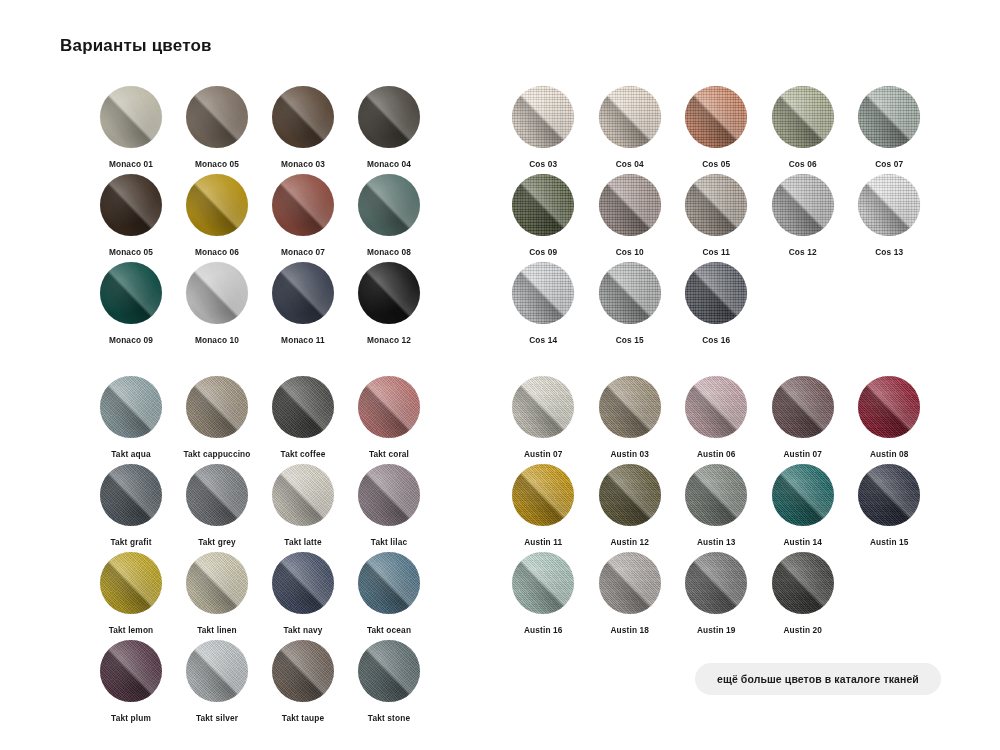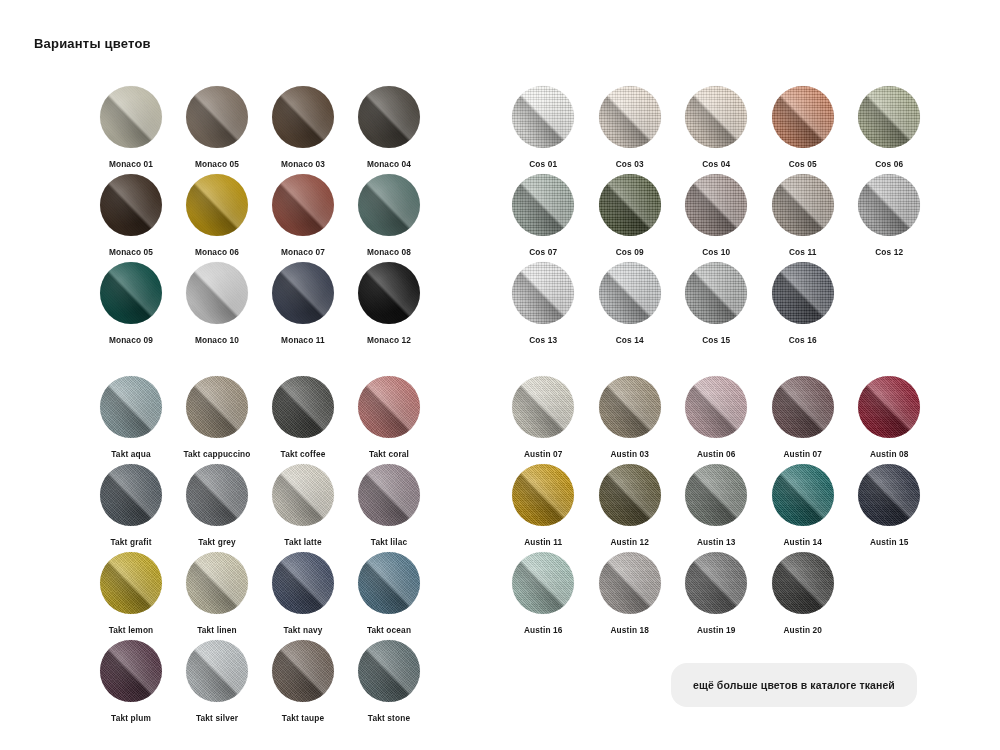--- a/index.html
+++ b/index.html
@@ -19,23 +19,23 @@
   }
 
   .page {
     position: absolute;
     inset: 0;
     background: #ffffff;
   }
 
   .page-title {
     position: absolute;
-    left: 34px;
+    left: 60px;
     top: 36px;
-    font-size: 13px;
+    font-size: 17px;
     font-weight: 700;
     letter-spacing: 0.2px;
     color: #161616;
   }
 
   
   .group {
     position: absolute;
   }
   #group-monaco { left: 88px;  top: 86px; }
@@ -132,23 +132,23 @@
     letter-spacing: 0.15px;
     color: #1b1b1b;
     white-space: nowrap;
     text-align: center;
     line-height: 1;
   }
 
   
   #catalog-button {
     position: absolute;
-    left: 671px;
+    left: 695px;
     top: 663px;
-    height: 44px;
+    height: 32px;
     padding: 0 22px;
     display: flex;
     align-items: center;
     justify-content: center;
     background: #efefef;
     border: none;
     border-radius: 16px;
     font-family: "Liberation Sans", sans-serif;
     font-size: 10.5px;
     font-weight: 700;
@@ -262,28 +262,20 @@
             <div class="shade"></div>
           </div>
           <div class="swatch-label">Monaco 12</div>
         </div>
       </div>
   </div>
 
   <div class="group" id="group-cos">
     <div class="grid cols-5">
         <div class="swatch-cell">
-          <div class="swatch tex-linen" style="background: rgb(238, 238, 234);">
-            <div class="weave"></div>
-            <div class="fold"></div>
-            <div class="shade"></div>
-          </div>
-          <div class="swatch-label">Cos 01</div>
-        </div>
-        <div class="swatch-cell">
           <div class="swatch tex-linen" style="background: rgb(232, 220, 207);">
             <div class="weave"></div>
             <div class="fold"></div>
             <div class="shade"></div>
           </div>
           <div class="swatch-label">Cos 03</div>
         </div>
         <div class="swatch-cell">
           <div class="swatch tex-linen" style="background: rgb(227, 213, 196);">
             <div class="weave"></div>

